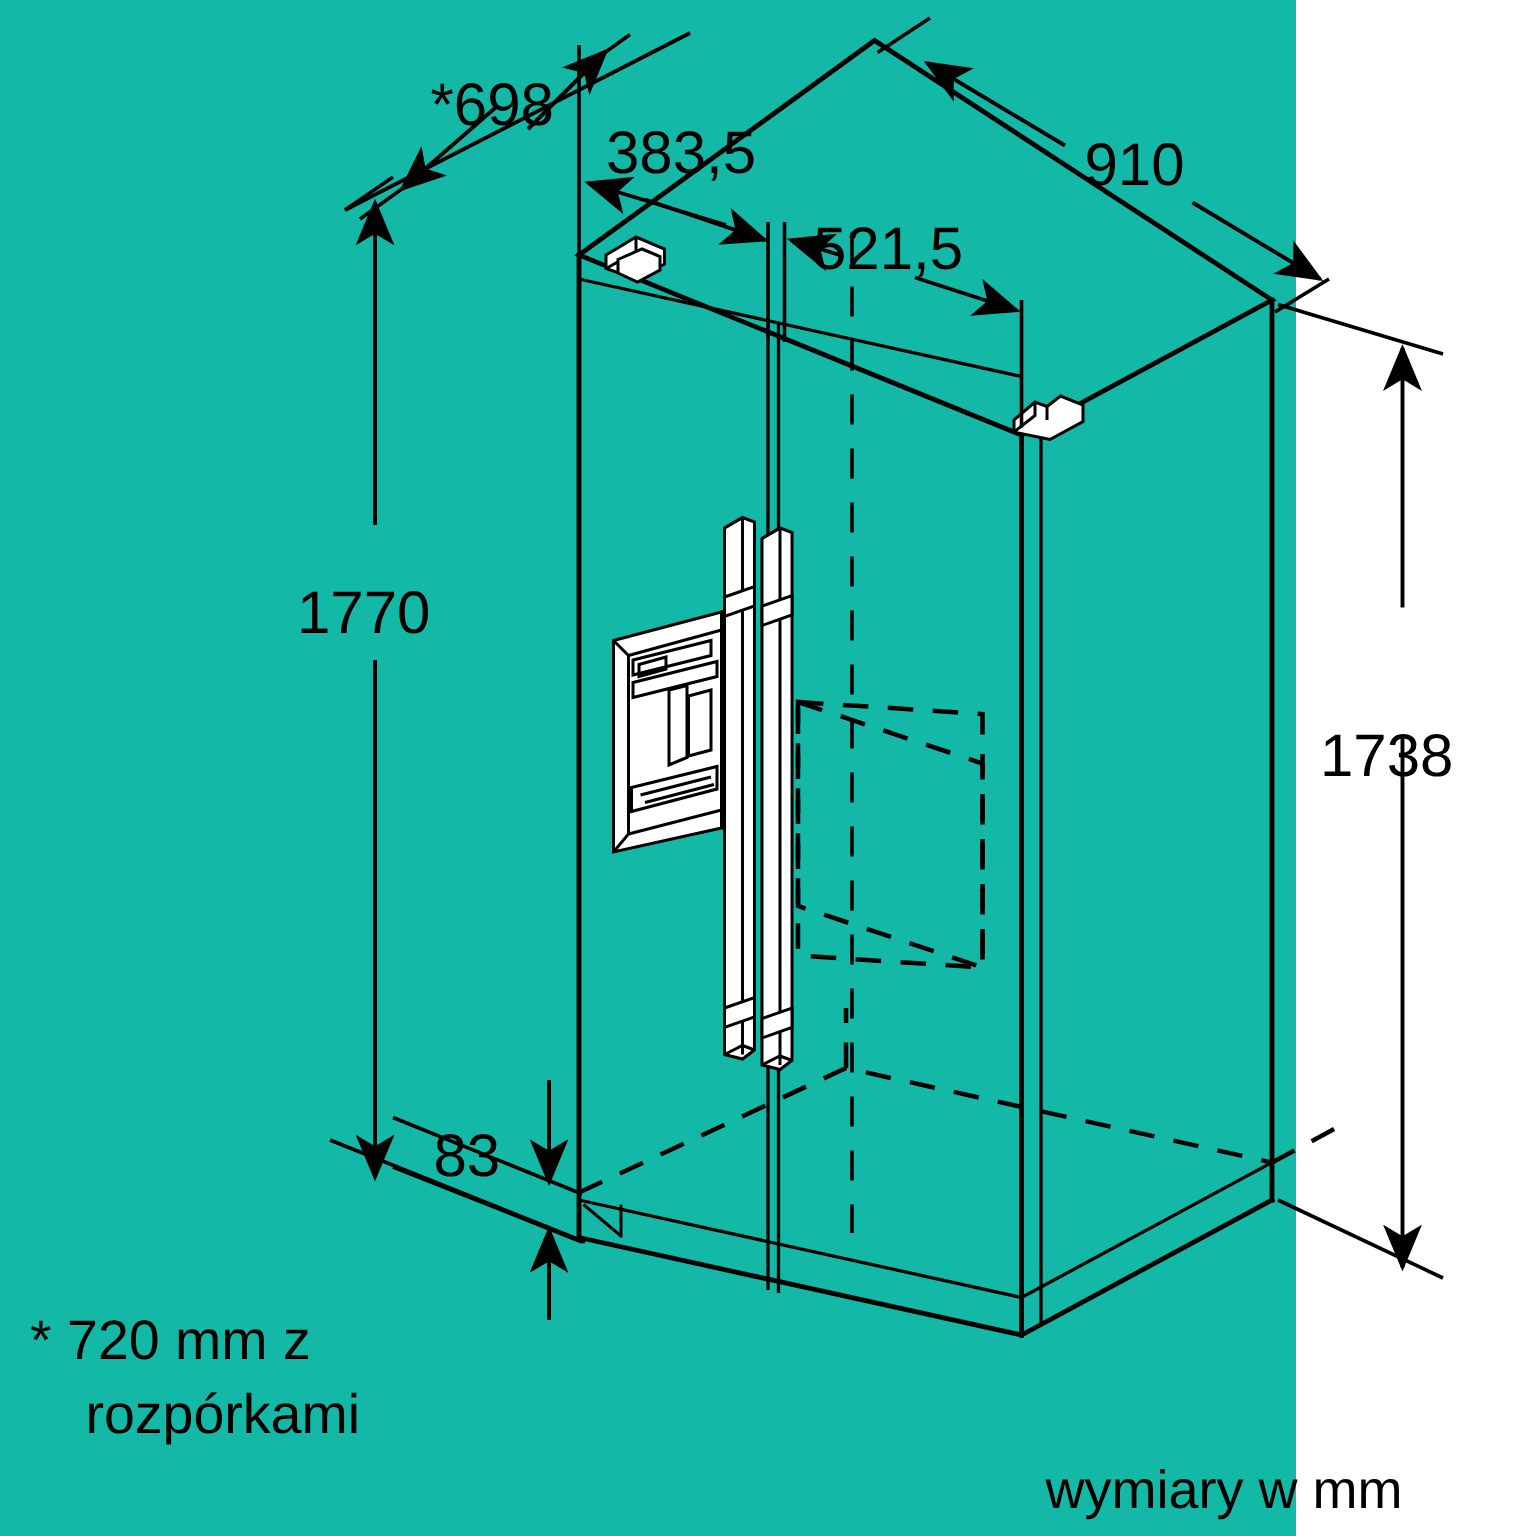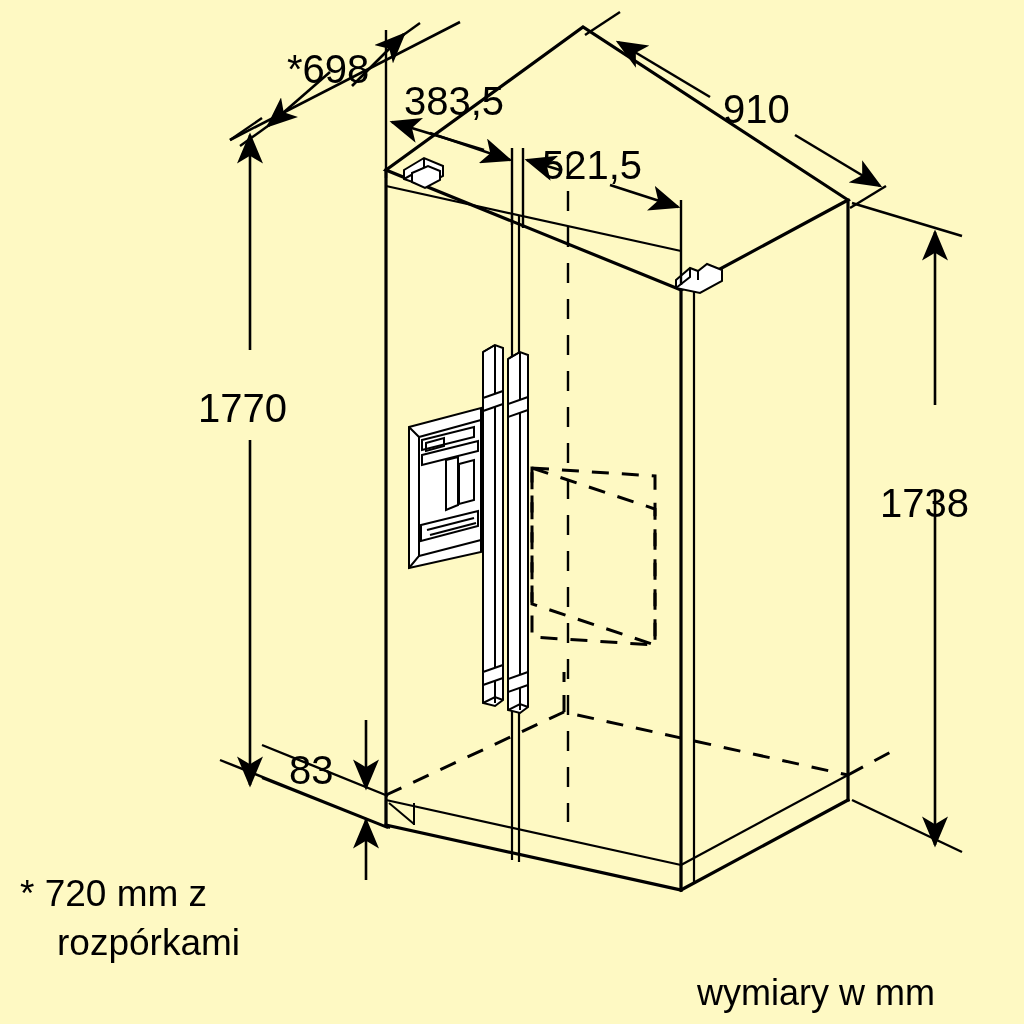--- a/index.html
+++ b/index.html
@@ -10,23 +10,23 @@
   }
   body {
     width: 1024px;
     height: 1024px;
     overflow: hidden;
     font-family: "Liberation Sans", sans-serif;
     color: #000000;
   }
   #drawing-root {
     position: relative;
-    width: 1024px;
+    width: 864px;
     height: 1024px;
-    background: #fef9c3;
+    background: #14b8a6;
     text-align: right;
   }
   svg#technical-drawing {
     position: absolute;
     left: 0;
     top: 0;
     width: 1024px;
     height: 1024px;
     display: block;
   }

